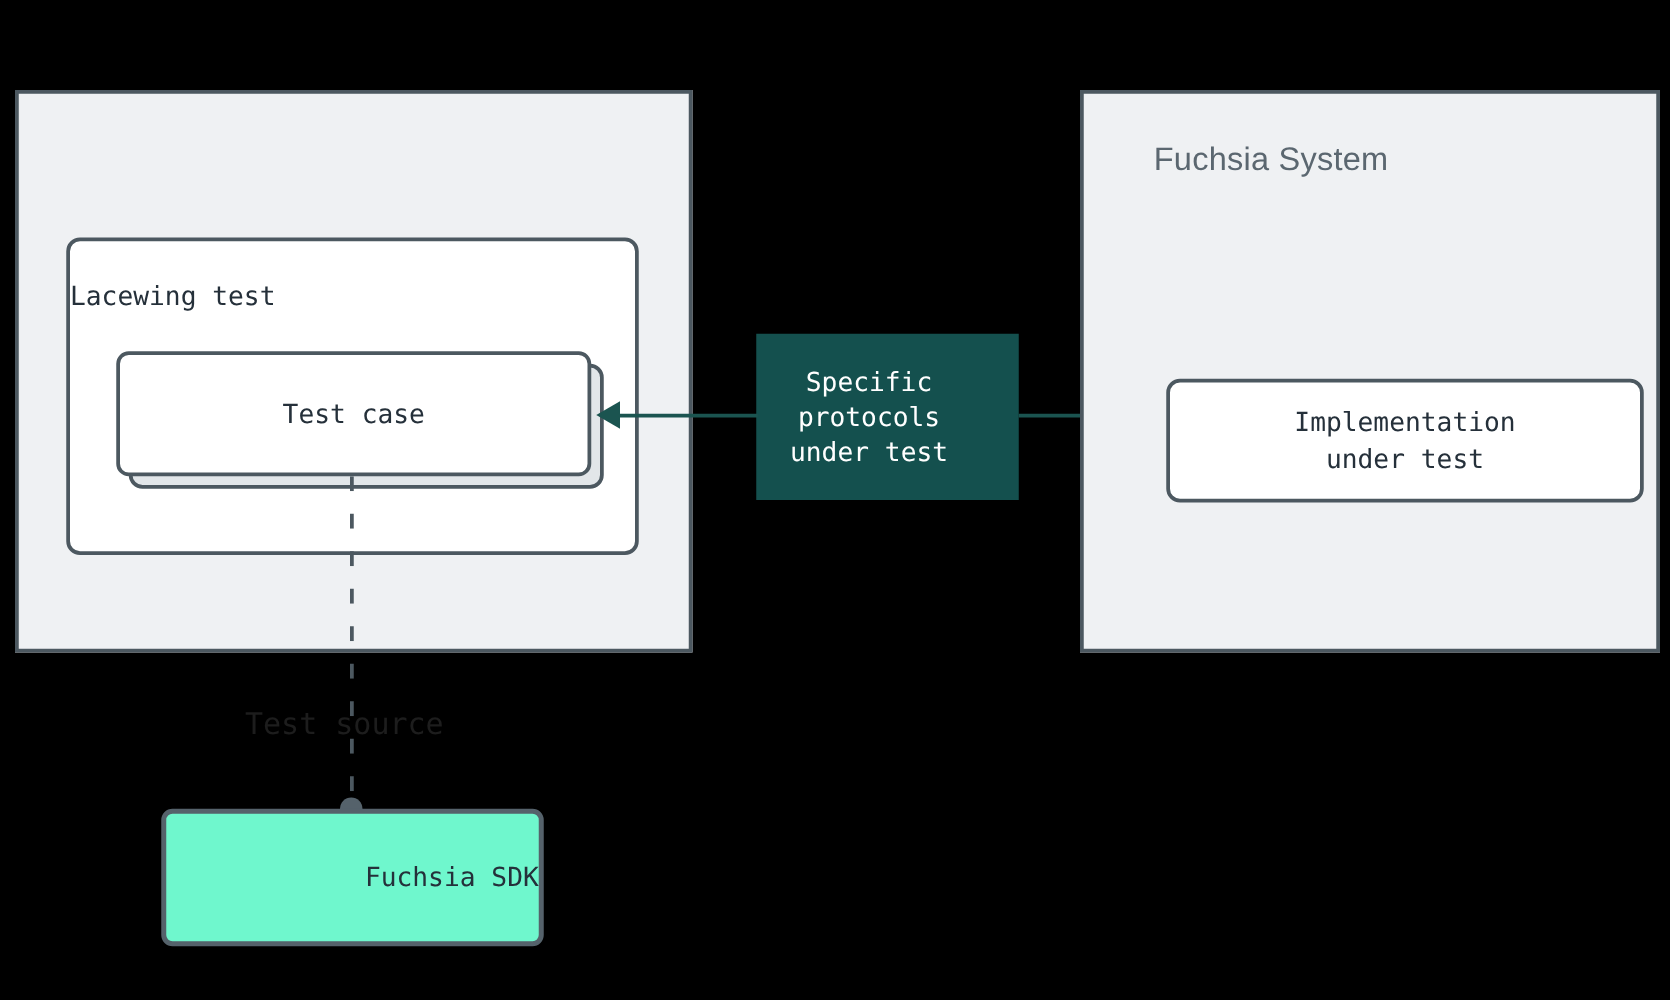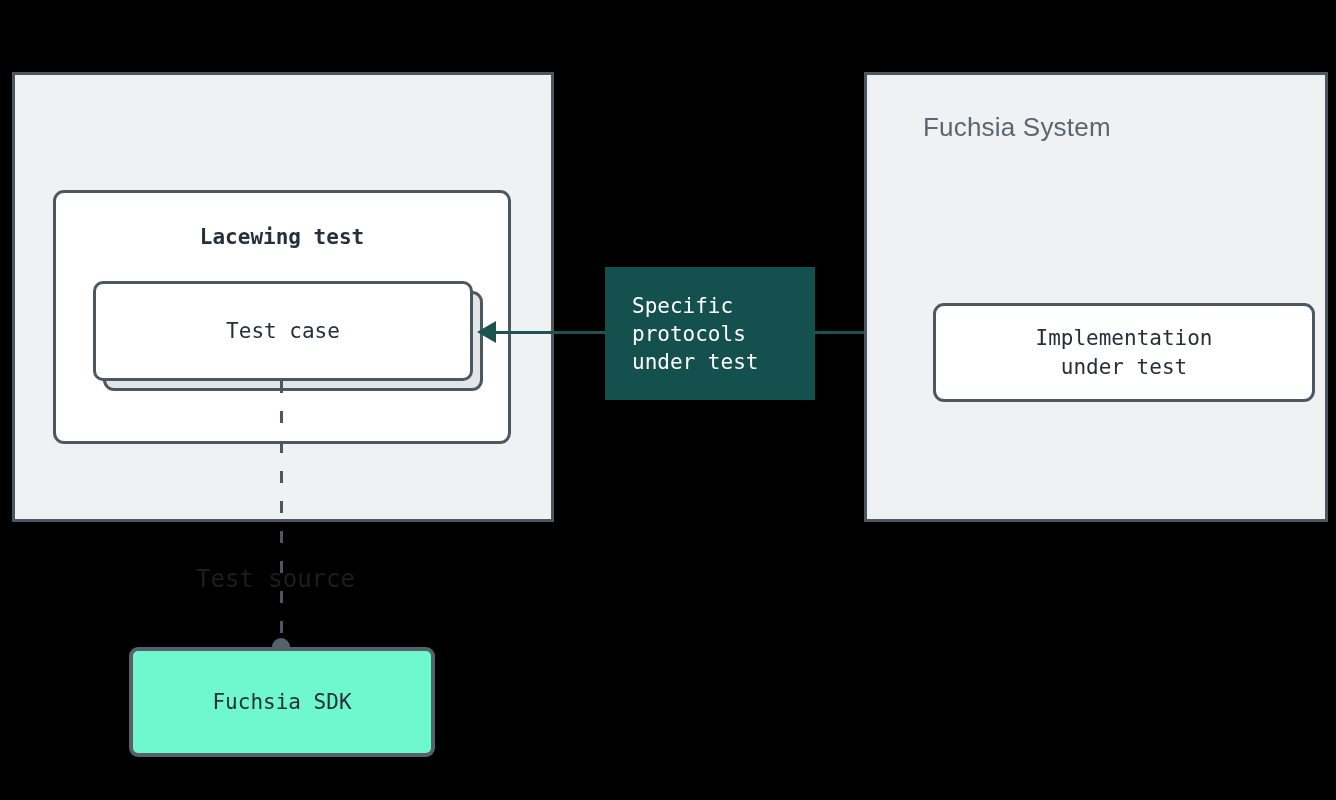--- a/index.html
+++ b/index.html
@@ -57,22 +57,21 @@
   }
 
   
   #lacewing-box {
     left: 53px; top: 190px; width: 458px; height: 254px;
     display: block;
   }
   #lacewing-label {
     position: absolute;
     left: 0; right: 0; top: 30px;
-    text-align: center;
-    font-weight: bold;
+    text-align: left;
   }
 
   
   #testcase-back {
     left: 103px; top: 291px; width: 380px; height: 100px;
     background: #e2e6e9;
     border: 3px solid #4c5860;
     border-radius: 11px;
   }
   #testcase-front {
@@ -99,38 +98,38 @@
     color: #1d1d1d;
     white-space: nowrap;
   }
 
   
   #sdk-box {
     left: 129px; top: 647px; width: 306px; height: 110px;
     background: #6ff7cd;
     border: 4px solid #55626b;
     border-radius: 9px;
-    display: flex; align-items: center; justify-content: center;
+    display: flex; align-items: center; justify-content: flex-end;
   }
 
   
   #protocols-box {
     left: 605px; top: 267px; width: 210px; height: 133px;
     background: #14504e;
     display: flex;
     align-items: center;
   }
   #protocols-label {
     padding-left: 27px;
     font-family: "DejaVu Sans Mono", "Liberation Mono", monospace;
     font-size: 21px;
     line-height: 28px;
     color: #ffffff;
     white-space: pre-line;
-    text-align: left;
+    text-align: center;
   }
 
   
   .arrow-line {
     height: 3px;
     background: #1b5450;
   }
   #arrow-left-line { left: 494px; top: 331px; width: 112px; }
   #arrow-left-head {
     left: 477px; top: 321px;

